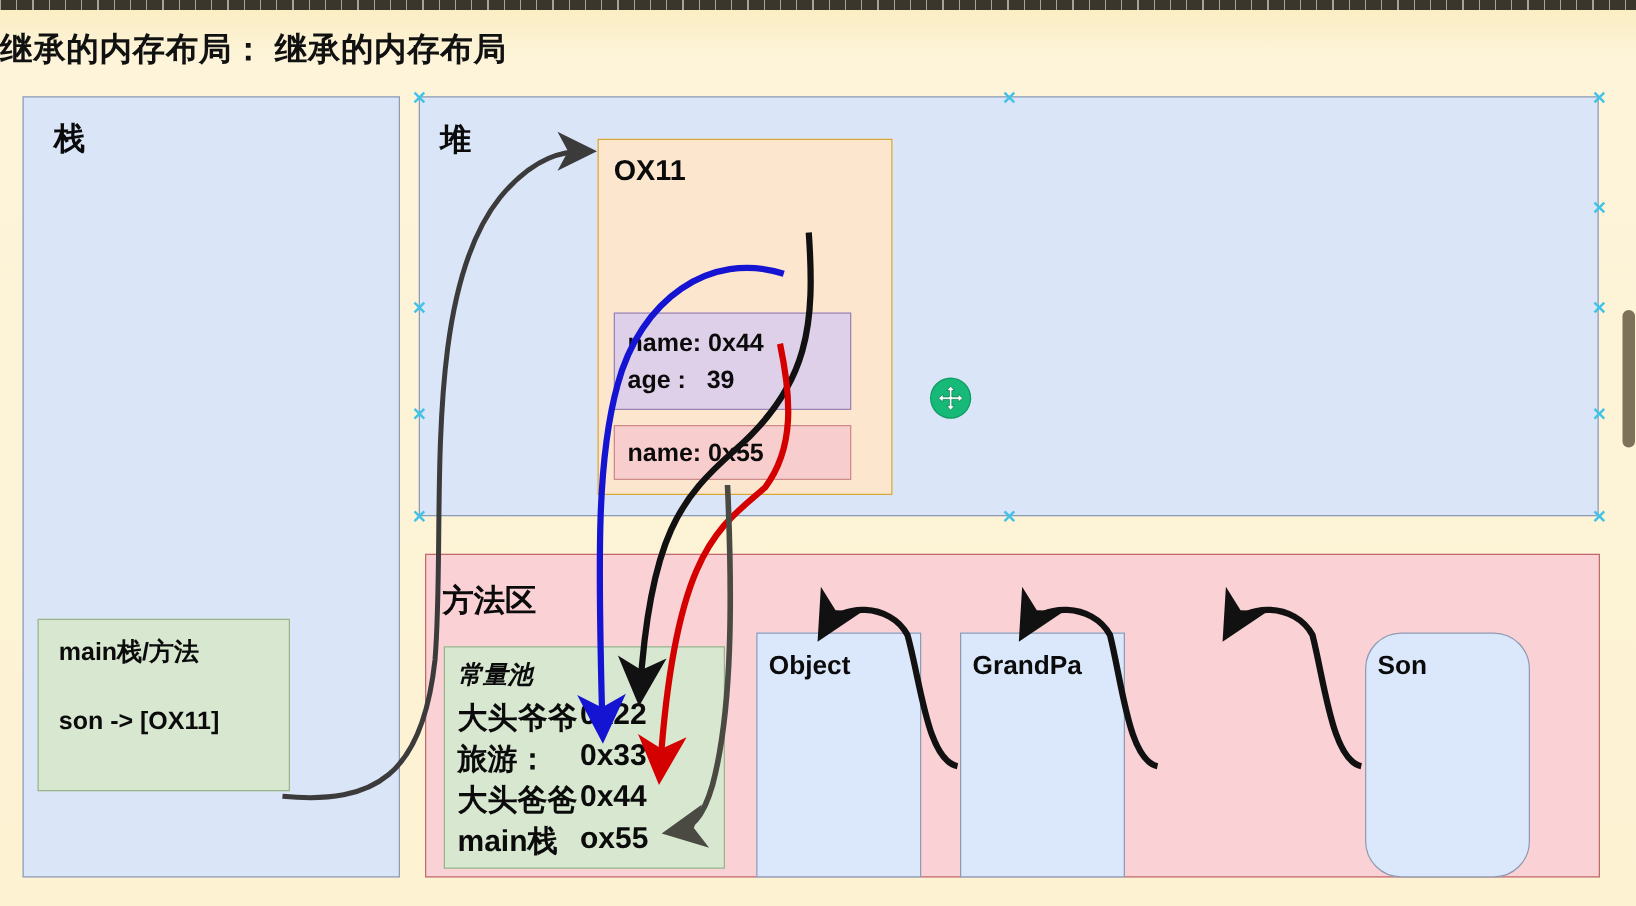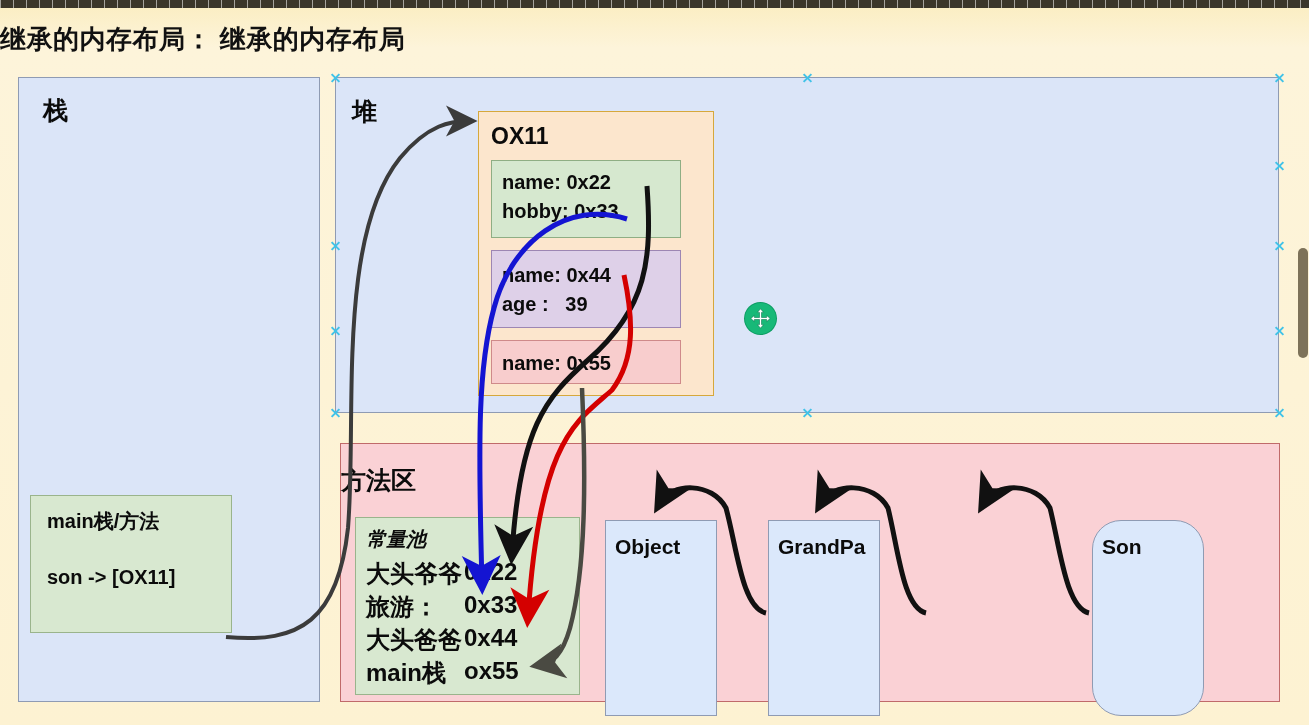--- a/index.html
+++ b/index.html
@@ -65,32 +65,32 @@
     background:#ded0e8;border:1px solid #9d86b3;}
   #field-son{left:491px;top:332px;width:190px;height:44px;
     background:#f8cdcd;border:1px solid #cf8a8a;}
   .fline{position:absolute;font-size:20px;font-weight:bold;color:#0b0b0b;white-space:pre;}
 
   
   #method-box{
     left:340px;top:435px;width:940px;height:259px;
     background:#fad1d5;border:1.5px solid #c06a6a;
   }
-  #method-label{left:0;top:20px;font-size:25px;}
+  #method-label{left:13px;top:20px;font-size:25px;}
 
   #cpool-box{
     left:355px;top:509px;width:225px;height:178px;
     background:#d8e8d0;border:1px solid #9ab48c;
   }
   #cpool-title{left:10px;top:8px;font-size:20px;font-style:italic;}
   .cp-row{position:absolute;font-size:24px;font-weight:bold;color:#0b0b0b;white-space:pre;}
 
   .class-box{position:absolute;box-sizing:border-box;
     background:#dbe8fb;border:1px solid #8f9bb3;
-    width:112px;height:196px;top:512px;}
+    width:132px;height:196px;top:498px;}
   .class-name{position:absolute;left:9px;top:14px;font-size:21px;font-weight:bold;color:#0b0b0b;}
   #class-0{left:605px;}
   #class-1{left:768px;}
   #class-2{left:928px;}
   #class-3{left:1092px;border-radius:29px;}
 
   
   .handle{position:absolute;width:11px;height:11px;margin-left:-5px;margin-top:-5px;
     pointer-events:auto;}
   .handle:before,.handle:after{
@@ -135,24 +135,20 @@
   </div>
 
   <div id="heap-box" class="box">
     <div id="heap-label" class="lbl">堆</div>
   </div>
 
   <div id="obj-box" class="box">
     <div id="obj-title" class="lbl">OX11</div>
   </div>
 
-  <div id="field-grand" class="field-box">
-    <div class="fline" style="left:10px;top:10px;">name: 0x22</div>
-    <div class="fline" style="left:10px;top:39px;">hobby: 0x33</div>
-  </div>
 
   <div id="field-father" class="field-box">
     <div class="fline" style="left:10px;top:13px;">name: 0x44</div>
     <div class="fline" style="left:10px;top:42px;">age :   39</div>
   </div>
 
   <div id="field-son" class="field-box">
     <div class="fline" style="left:10px;top:11px;">name: 0x55</div>
   </div>
 

